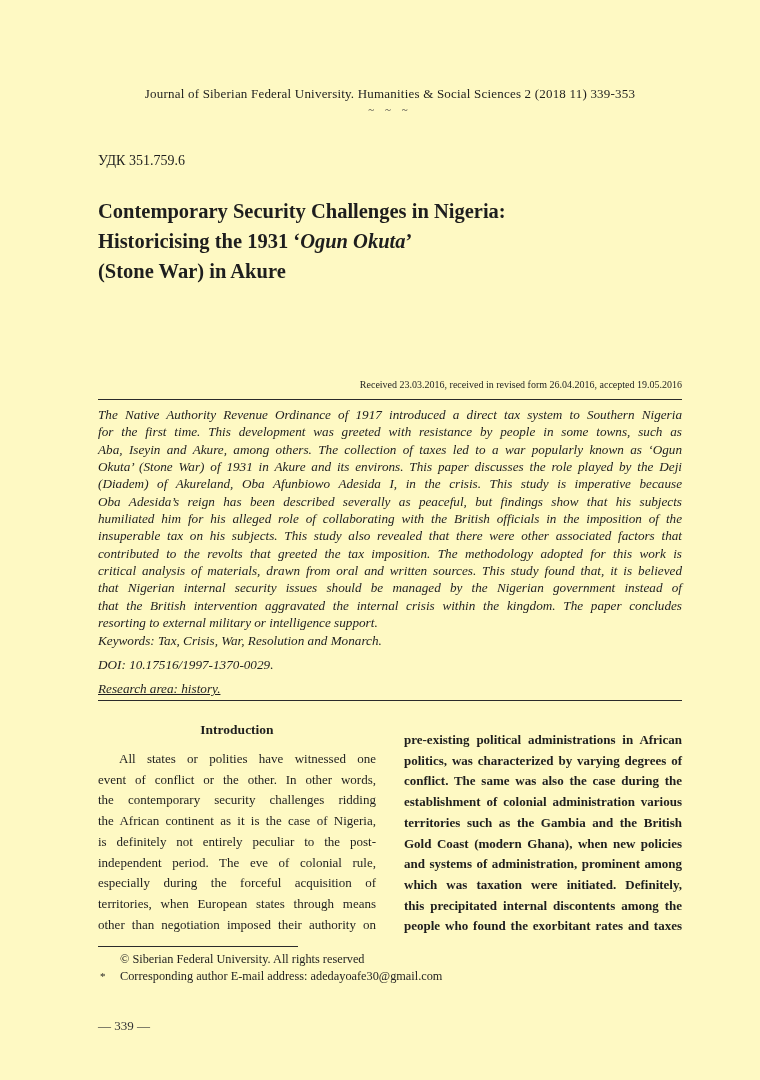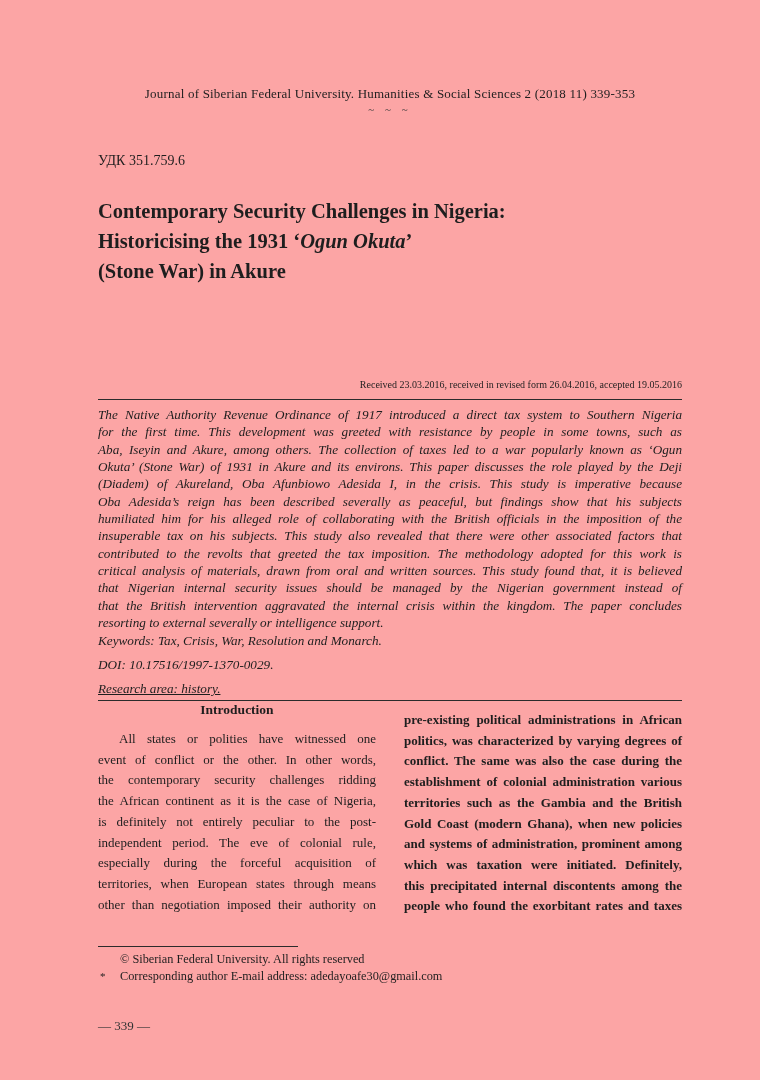--- a/index.html
+++ b/index.html
@@ -1,21 +1,21 @@
 <!DOCTYPE html>
 <html><head>
 <meta charset="utf-8">
 <style>
   * { margin: 0; padding: 0; box-sizing: border-box; }
   html, body { background: #ffffff; }
   .page {
     position: relative;
     width: 760px;
     height: 1080px;
-    background: #fca5a5;
+    background: #fef9c3;
     color: #1e1e1e;
     font-family: "Liberation Serif", serif;
     overflow: hidden;
   }
   .content { position: absolute; left: 98px; top: 0; width: 584px; height: 1080px; }
 
   .journal-header { position: absolute; top: 86px; left: 0; width: 100%; text-align: center; font-size: 13px; letter-spacing: 0.2px; }
   .separator { position: absolute; top: 103px; left: 0; width: 100%; text-align: center; font-size: 11px; letter-spacing: 4px; color: #3a3a3a; }
   .udc { position: absolute; top: 153px; left: 0; font-size: 14px; }
 
@@ -35,21 +35,21 @@
 
   .abstract { position: absolute; top: 406px; left: 0; width: 584px; font-style: italic; font-size: 13.2px; line-height: 17.35px; }
   .jl { text-align: justify; text-align-last: justify; }
   .abstract .jl:last-child { text-align-last: left; }
 
   .meta-line { position: absolute; left: 0; width: 584px; font-style: italic; font-size: 13.2px; }
   .meta-keywords { top: 633px; }
   .meta-doi { top: 657px; }
   .meta-research { top: 681px; text-decoration: underline; }
 
-  .columns { position: absolute; top: 698px; left: 0; width: 584px; display: flex; gap: 28px; }
+  .columns { position: absolute; top: 718px; left: 0; width: 584px; display: flex; gap: 28px; }
   .col { width: 281px; font-size: 13px; line-height: 20.7px; }
   .col-right { padding-top: 12px; font-weight: bold; }
   .section-heading { text-align: center; font-weight: bold; font-size: 13.5px; padding-top: 3px; margin-bottom: 10px; line-height: 18px; }
   .indent-first .jl:first-child { text-indent: 21px; }
 
   .footnotes { position: absolute; top: 951px; left: 0; width: 584px; font-size: 12.3px; line-height: 16.8px; }
   .fn-copyright { padding-left: 22px; }
   .fn-line { position: relative; padding-left: 22px; }
   .fn-marker { position: absolute; left: 2px; top: 0; font-size: 11px; }
 
@@ -83,21 +83,21 @@
         <div class="jl">Aba, Iseyin and Akure, among others. The collection of taxes led to a war popularly known as ‘Ogun</div>
         <div class="jl">Okuta’ (Stone War) of 1931 in Akure and its environs. This paper discusses the role played by the Deji</div>
         <div class="jl">(Diadem) of Akureland, Oba Afunbiowo Adesida I, in the crisis. This study is imperative because</div>
         <div class="jl">Oba Adesida’s reign has been described severally as peaceful, but findings show that his subjects</div>
         <div class="jl">humiliated him for his alleged role of collaborating with the British officials in the imposition of the</div>
         <div class="jl">insuperable tax on his subjects. This study also revealed that there were other associated factors that</div>
         <div class="jl">contributed to the revolts that greeted the tax imposition. The methodology adopted for this work is</div>
         <div class="jl">critical analysis of materials, drawn from oral and written sources. This study found that, it is believed</div>
         <div class="jl">that Nigerian internal security issues should be managed by the Nigerian government instead of</div>
         <div class="jl">that the British intervention aggravated the internal crisis within the kingdom. The paper concludes</div>
-        <div class="jl">resorting to external severally or intelligence support.</div>
+        <div class="jl">resorting to external military or intelligence support.</div>
       </div>
 
     <div class="meta-line meta-keywords">Keywords: Tax, Crisis, War, Resolution and Monarch.</div>
     <div class="meta-line meta-doi">DOI: 10.17516/1997-1370-0029.</div>
     <div class="meta-line meta-research">Research area: history.</div>
 
     <div class="rule rule-bottom"></div>
 
     <div class="columns">
       <div class="col col-left">

